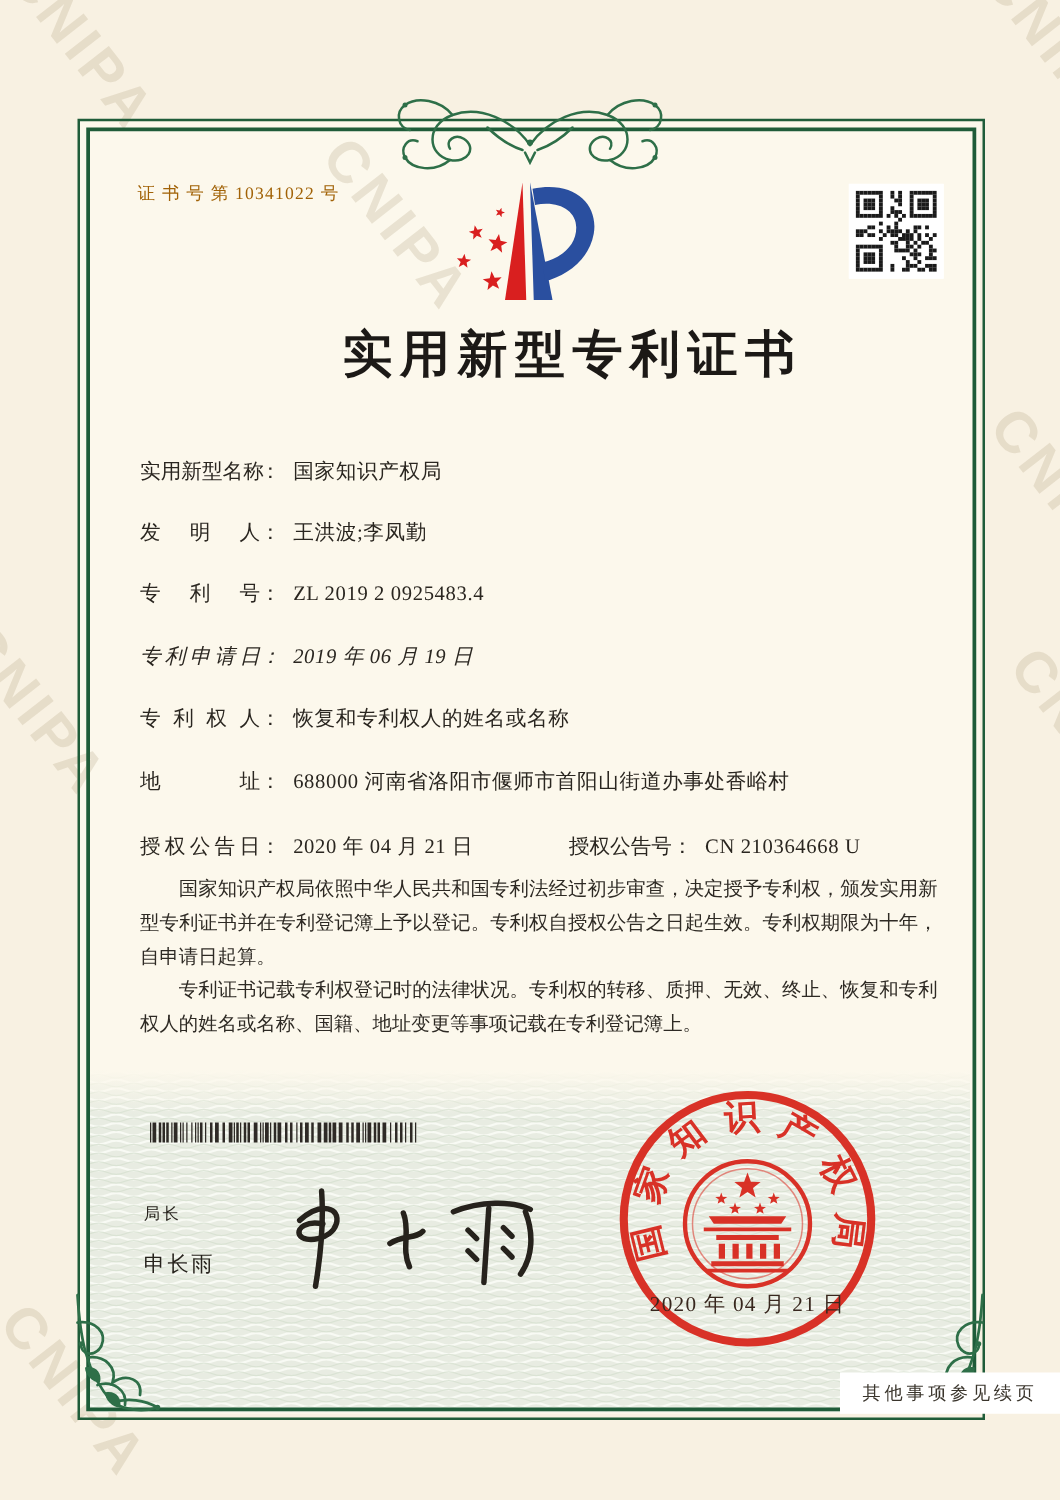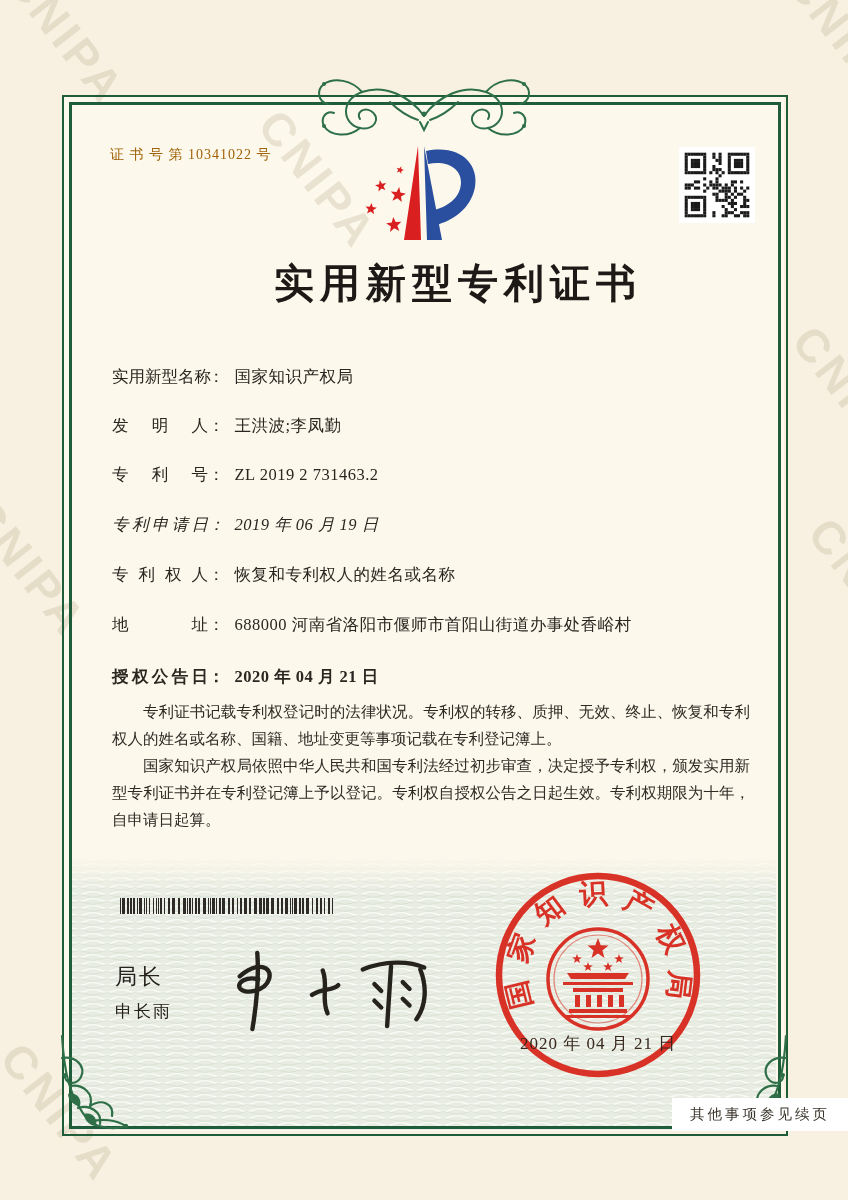--- a/index.html
+++ b/index.html
@@ -25,33 +25,33 @@
   .content{position:absolute;left:0;top:0;width:848px;height:1200px;z-index:3;}
 
   .cert-no{position:absolute;left:110px;top:146px;font-size:14px;color:#a16207;letter-spacing:1px;}
   .logo{position:absolute;left:360px;top:142px;width:122px;height:106px;}
   .qr{position:absolute;left:679px;top:147px;width:76px;height:76px;background:#ffffff;}
   .title{position:absolute;left:0;top:256px;width:848px;text-align:center;
       font-size:40px;font-weight:bold;letter-spacing:6px;color:#1c1916;margin-left:34px;}
 
   .fields{position:absolute;left:112px;top:366px;width:640px;font-size:16.5px;color:#2a2620;}
   .frow{position:absolute;left:0;white-space:nowrap;}
-  .r0{top:0;} .r1{top:49px;} .r2{top:98px;} .r3{top:148px;font-style:italic;} .r4{top:198px;} .r5{top:248px;} .r6{top:300px;font-weight:bold;}
+  .r0{top:0;} .r1{top:49px;} .r2{top:98px;} .r3{top:148px;font-style:italic;} .r4{top:198px;} .r5{top:248px;} .r6{top:300px;}
   .flabel{display:inline-block;width:96px;text-align:justify;text-align-last:justify;vertical-align:top;}
   .fcolon{display:inline-block;margin-right:10px;}
   .fvalue{letter-spacing:0.5px;}
   .grant-no{position:absolute;left:343px;top:0;white-space:nowrap;}
 
   .paras{position:absolute;left:112px;top:698px;width:638px;font-size:15.5px;line-height:27px;
       color:#2e2a24;text-align:justify;}
   .paras p{margin:0;text-indent:2em;}
 
   .barcode{position:absolute;left:120px;top:898px;width:216px;height:16px;font-size:0;white-space:nowrap;}
 
-  .signer-title{position:absolute;left:115px;top:962px;font-size:22px;color:#26221c;letter-spacing:2px;}
+  .signer-title{position:absolute;left:115px;top:962px;font-size:13px;color:#26221c;letter-spacing:2px;}
   .signer-name{position:absolute;left:115px;top:1000px;font-size:17px;color:#26221c;letter-spacing:2px;}
   .signature{position:absolute;left:228px;top:942px;width:205px;height:92px;}
 
   .seal{position:absolute;left:492px;top:869px;width:212px;height:212px;opacity:0.95;}
   .seal-date{position:absolute;left:472px;top:1032px;width:252px;text-align:center;
       font-size:17px;color:#38271e;letter-spacing:1px;}
 
   .page-num{position:absolute;left:0;top:1088px;width:848px;text-align:center;
       font-size:14px;color:#33302a;letter-spacing:2px;}
   .note{position:absolute;left:0;top:1098px;width:848px;text-align:right;}
@@ -361,39 +361,42 @@
     <div class="title">实用新型专利证书</div>
 
     <div class="fields">
       <div class="frow r0">
         <span class="flabel">实用新型名称</span><span class="fcolon">：</span><span class="fvalue">国家知识产权局</span>
       </div>
       <div class="frow r1">
         <span class="flabel">发明人</span><span class="fcolon">：</span><span class="fvalue">王洪波;李凤勤</span>
       </div>
       <div class="frow r2">
-        <span class="flabel">专利号</span><span class="fcolon">：</span><span class="fvalue">ZL 2019 2 731463.2</span>
+        <span class="flabel">专利号</span><span class="fcolon">：</span><span class="fvalue">ZL 2019 2 0925483.4</span>
       </div>
       <div class="frow r3">
         <span class="flabel">专利申请日</span><span class="fcolon">：</span><span class="fvalue">2019 年 06 月 19 日</span>
       </div>
       <div class="frow r4">
         <span class="flabel">专利权人</span><span class="fcolon">：</span><span class="fvalue">恢复和专利权人的姓名或名称</span>
       </div>
       <div class="frow r5">
         <span class="flabel">地址</span><span class="fcolon">：</span><span class="fvalue">688000  河南省洛阳市偃师市首阳山街道办事处香峪村</span>
       </div>
       <div class="frow r6">
         <span class="flabel">授权公告日</span><span class="fcolon">：</span><span class="fvalue">2020 年 04 月 21 日</span>
+        <span class="grant-no">
+          <span>授权公告号</span><span class="fcolon">：</span><span class="fvalue">CN 210364668 U</span>
+        </span>
       </div>
     </div>
 
     <div class="paras">
+      <p>国家知识产权局依照中华人民共和国专利法经过初步审查，决定授予专利权，颁发实用新型专利证书并在专利登记簿上予以登记。专利权自授权公告之日起生效。专利权期限为十年，自申请日起算。</p>
       <p>专利证书记载专利权登记时的法律状况。专利权的转移、质押、无效、终止、恢复和专利权人的姓名或名称、国籍、地址变更等事项记载在专利登记簿上。</p>
-      <p>国家知识产权局依照中华人民共和国专利法经过初步审查，决定授予专利权，颁发实用新型专利证书并在专利登记簿上予以登记。专利权自授权公告之日起生效。专利权期限为十年，自申请日起算。</p>
     </div>
 
     <div class="barcode" id="barcode"><span style="display: inline-block; height: 16px; background: rgb(46, 42, 38); width: 1px; margin-right: 1px; vertical-align: top;"></span><span style="display: inline-block; height: 16px; background: rgb(46, 42, 38); width: 3px; margin-right: 2px; vertical-align: top;"></span><span style="display: inline-block; height: 16px; background: rgb(46, 42, 38); width: 2px; margin-right: 1px; vertical-align: top;"></span><span style="display: inline-block; height: 16px; background: rgb(46, 42, 38); width: 2px; margin-right: 1px; vertical-align: top;"></span><span style="display: inline-block; height: 16px; background: rgb(46, 42, 38); width: 2px; margin-right: 2px; vertical-align: top;"></span><span style="display: inline-block; height: 16px; background: rgb(46, 42, 38); width: 1px; margin-right: 1px; vertical-align: top;"></span><span style="display: inline-block; height: 16px; background: rgb(46, 42, 38); width: 3px; margin-right: 2px; vertical-align: top;"></span><span style="display: inline-block; height: 16px; background: rgb(46, 42, 38); width: 1px; margin-right: 1px; vertical-align: top;"></span><span style="display: inline-block; height: 16px; background: rgb(46, 42, 38); width: 1px; margin-right: 2px; vertical-align: top;"></span><span style="display: inline-block; height: 16px; background: rgb(46, 42, 38); width: 1px; margin-right: 3px; vertical-align: top;"></span><span style="display: inline-block; height: 16px; background: rgb(46, 42, 38); width: 1px; margin-right: 2px; vertical-align: top;"></span><span style="display: inline-block; height: 16px; background: rgb(46, 42, 38); width: 1px; margin-right: 1px; vertical-align: top;"></span><span style="display: inline-block; height: 16px; background: rgb(46, 42, 38); width: 1px; margin-right: 1px; vertical-align: top;"></span><span style="display: inline-block; height: 16px; background: rgb(46, 42, 38); width: 2px; margin-right: 2px; vertical-align: top;"></span><span style="display: inline-block; height: 16px; background: rgb(46, 42, 38); width: 1px; margin-right: 3px; vertical-align: top;"></span><span style="display: inline-block; height: 16px; background: rgb(46, 42, 38); width: 2px; margin-right: 2px; vertical-align: top;"></span><span style="display: inline-block; height: 16px; background: rgb(46, 42, 38); width: 3px; margin-right: 3px; vertical-align: top;"></span><span style="display: inline-block; height: 16px; background: rgb(46, 42, 38); width: 2px; margin-right: 3px; vertical-align: top;"></span><span style="display: inline-block; height: 16px; background: rgb(46, 42, 38); width: 3px; margin-right: 1px; vertical-align: top;"></span><span style="display: inline-block; height: 16px; background: rgb(46, 42, 38); width: 1px; margin-right: 1px; vertical-align: top;"></span><span style="display: inline-block; height: 16px; background: rgb(46, 42, 38); width: 2px; margin-right: 1px; vertical-align: top;"></span><span style="display: inline-block; height: 16px; background: rgb(46, 42, 38); width: 1px; margin-right: 2px; vertical-align: top;"></span><span style="display: inline-block; height: 16px; background: rgb(46, 42, 38); width: 2px; margin-right: 1px; vertical-align: top;"></span><span style="display: inline-block; height: 16px; background: rgb(46, 42, 38); width: 2px; margin-right: 3px; vertical-align: top;"></span><span style="display: inline-block; height: 16px; background: rgb(46, 42, 38); width: 3px; margin-right: 2px; vertical-align: top;"></span><span style="display: inline-block; height: 16px; background: rgb(46, 42, 38); width: 1px; margin-right: 1px; vertical-align: top;"></span><span style="display: inline-block; height: 16px; background: rgb(46, 42, 38); width: 1px; margin-right: 1px; vertical-align: top;"></span><span style="display: inline-block; height: 16px; background: rgb(46, 42, 38); width: 3px; margin-right: 1px; vertical-align: top;"></span><span style="display: inline-block; height: 16px; background: rgb(46, 42, 38); width: 1px; margin-right: 2px; vertical-align: top;"></span><span style="display: inline-block; height: 16px; background: rgb(46, 42, 38); width: 2px; margin-right: 1px; vertical-align: top;"></span><span style="display: inline-block; height: 16px; background: rgb(46, 42, 38); width: 3px; margin-right: 3px; vertical-align: top;"></span><span style="display: inline-block; height: 16px; background: rgb(46, 42, 38); width: 2px; margin-right: 2px; vertical-align: top;"></span><span style="display: inline-block; height: 16px; background: rgb(46, 42, 38); width: 2px; margin-right: 3px; vertical-align: top;"></span><span style="display: inline-block; height: 16px; background: rgb(46, 42, 38); width: 1px; margin-right: 2px; vertical-align: top;"></span><span style="display: inline-block; height: 16px; background: rgb(46, 42, 38); width: 2px; margin-right: 2px; vertical-align: top;"></span><span style="display: inline-block; height: 16px; background: rgb(46, 42, 38); width: 3px; margin-right: 2px; vertical-align: top;"></span><span style="display: inline-block; height: 16px; background: rgb(46, 42, 38); width: 2px; margin-right: 3px; vertical-align: top;"></span><span style="display: inline-block; height: 16px; background: rgb(46, 42, 38); width: 3px; margin-right: 2px; vertical-align: top;"></span><span style="display: inline-block; height: 16px; background: rgb(46, 42, 38); width: 3px; margin-right: 1px; vertical-align: top;"></span><span style="display: inline-block; height: 16px; background: rgb(46, 42, 38); width: 2px; margin-right: 1px; vertical-align: top;"></span><span style="display: inline-block; height: 16px; background: rgb(46, 42, 38); width: 3px; margin-right: 2px; vertical-align: top;"></span><span style="display: inline-block; height: 16px; background: rgb(46, 42, 38); width: 3px; margin-right: 3px; vertical-align: top;"></span><span style="display: inline-block; height: 16px; background: rgb(46, 42, 38); width: 2px; margin-right: 2px; vertical-align: top;"></span><span style="display: inline-block; height: 16px; background: rgb(46, 42, 38); width: 2px; margin-right: 2px; vertical-align: top;"></span><span style="display: inline-block; height: 16px; background: rgb(46, 42, 38); width: 3px; margin-right: 2px; vertical-align: top;"></span><span style="display: inline-block; height: 16px; background: rgb(46, 42, 38); width: 1px; margin-right: 1px; vertical-align: top;"></span><span style="display: inline-block; height: 16px; background: rgb(46, 42, 38); width: 1px; margin-right: 1px; vertical-align: top;"></span><span style="display: inline-block; height: 16px; background: rgb(46, 42, 38); width: 3px; margin-right: 2px; vertical-align: top;"></span><span style="display: inline-block; height: 16px; background: rgb(46, 42, 38); width: 2px; margin-right: 1px; vertical-align: top;"></span><span style="display: inline-block; height: 16px; background: rgb(46, 42, 38); width: 2px; margin-right: 2px; vertical-align: top;"></span><span style="display: inline-block; height: 16px; background: rgb(46, 42, 38); width: 3px; margin-right: 3px; vertical-align: top;"></span><span style="display: inline-block; height: 16px; background: rgb(46, 42, 38); width: 1px; margin-right: 3px; vertical-align: top;"></span><span style="display: inline-block; height: 16px; background: rgb(46, 42, 38); width: 2px; margin-right: 2px; vertical-align: top;"></span><span style="display: inline-block; height: 16px; background: rgb(46, 42, 38); width: 2px; margin-right: 2px; vertical-align: top;"></span><span style="display: inline-block; height: 16px; background: rgb(46, 42, 38); width: 1px; margin-right: 3px; vertical-align: top;"></span><span style="display: inline-block; height: 16px; background: rgb(46, 42, 38); width: 2px; margin-right: 2px; vertical-align: top;"></span><span style="display: inline-block; height: 16px; background: rgb(46, 42, 38); width: 1px; margin-right: 1px; vertical-align: top;"></span></div>
 
     <div class="signer-title">局长</div>
     <div class="signer-name">申长雨</div>
 
     <svg class="signature" viewBox="0 0 210 92">
       <g stroke="#26221c" fill="none" stroke-width="4.5" stroke-linecap="round" stroke-linejoin="round">
         <path d="M30,10 C32,38 28,70 25,88"></path>

